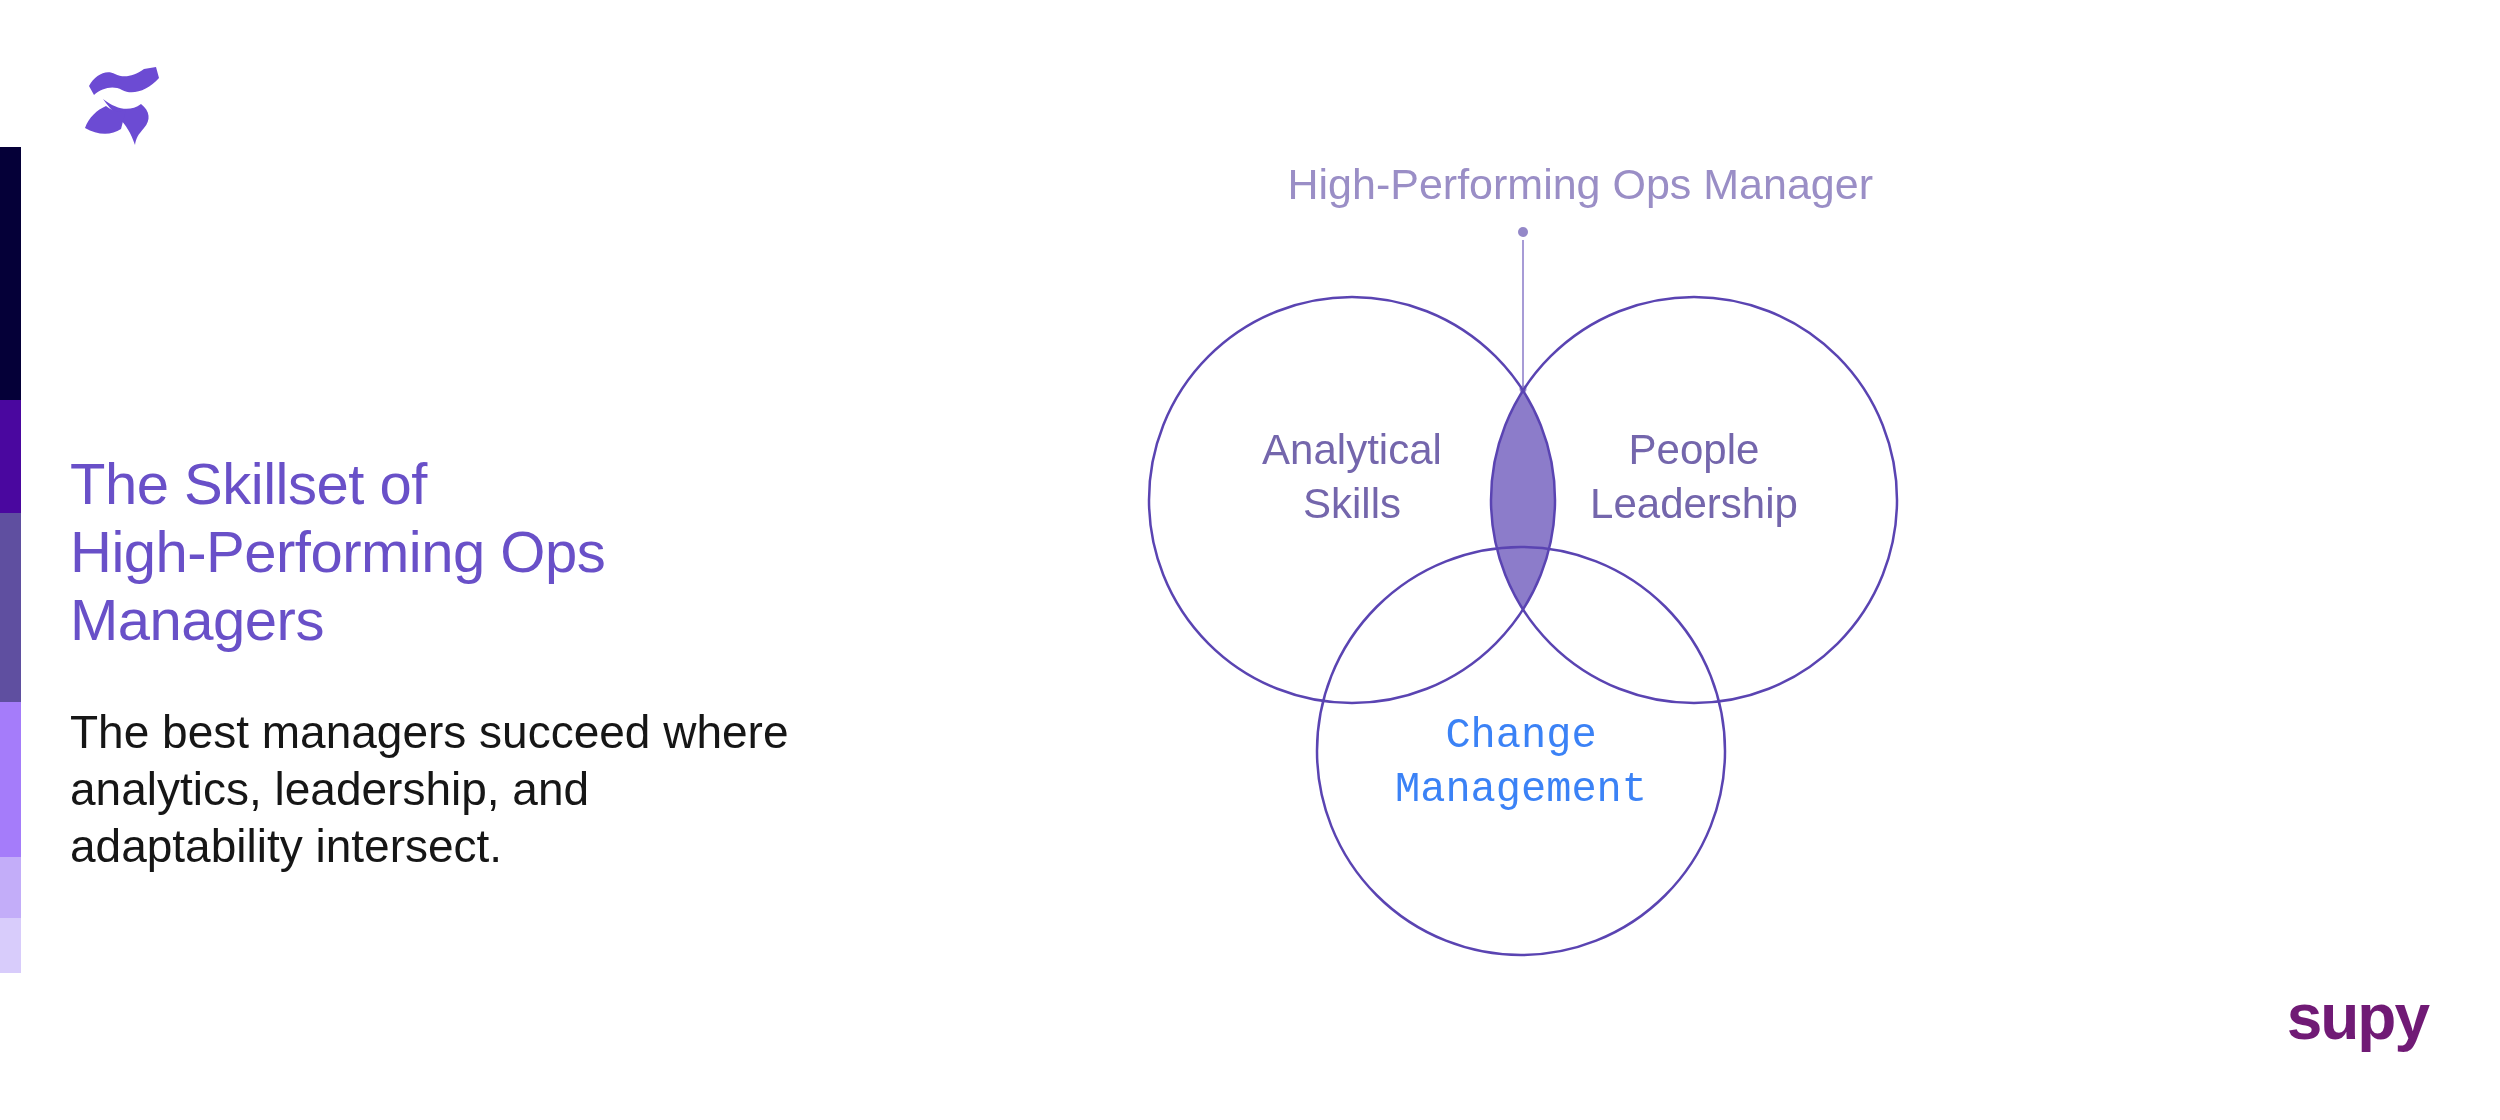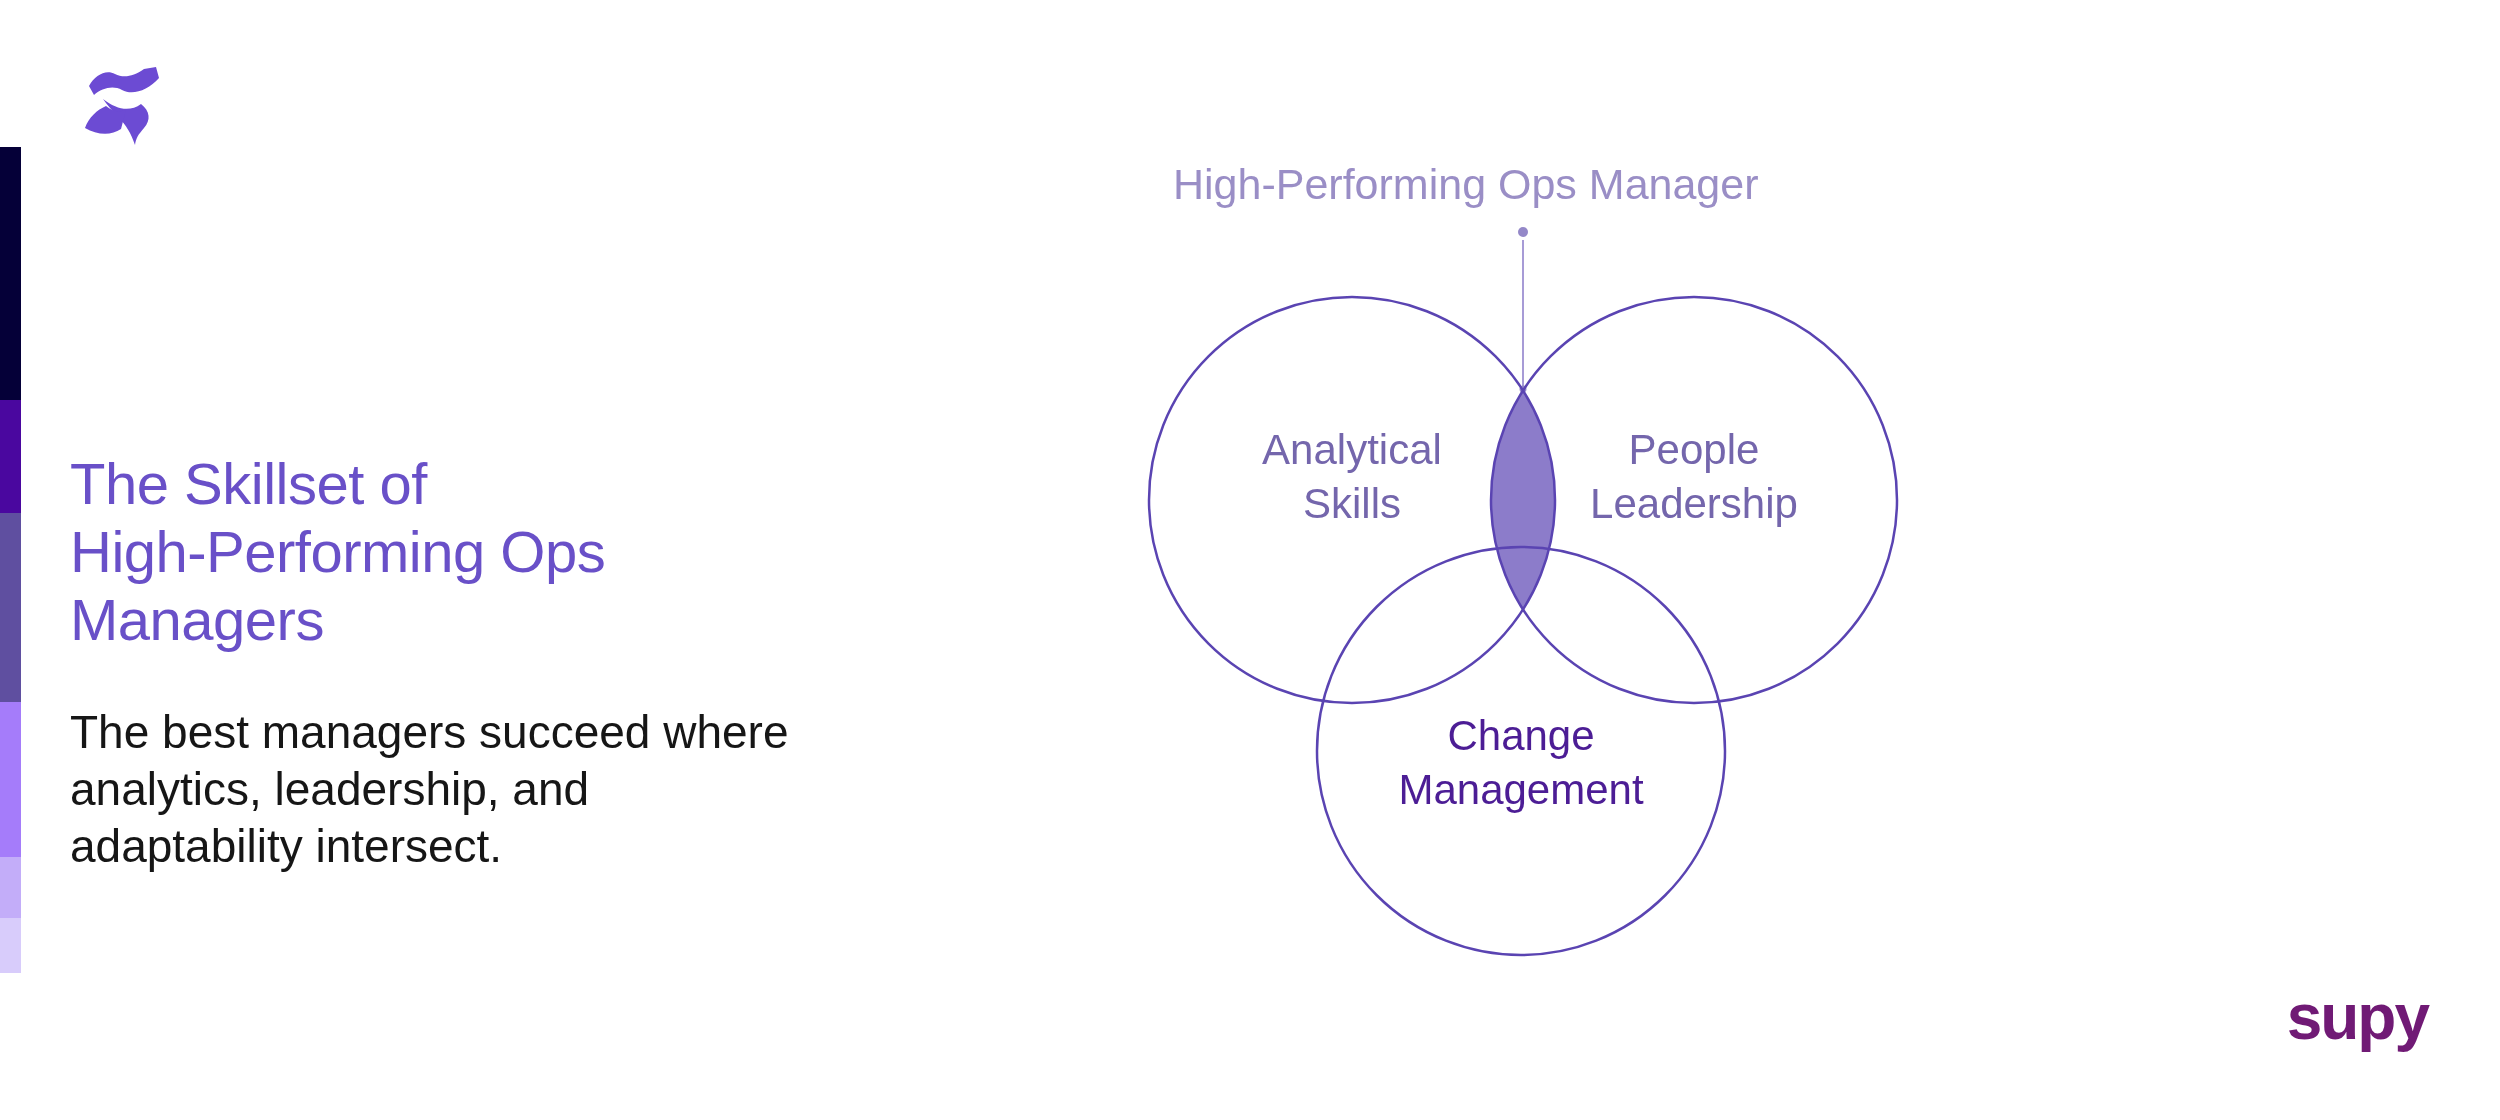--- a/index.html
+++ b/index.html
@@ -39,21 +39,21 @@
     display: flex; align-items: center; justify-content: center;
     text-align: center; white-space: pre-line;
     font-size: 42px; line-height: 54px;
   }
   #label-analytical { left: 1152px; top: 414px; width: 400px; height: 126px; }
   #label-people     { left: 1494px; top: 414px; width: 400px; height: 126px; }
   #label-change     { left: 1321px; top: 700px; width: 400px; height: 126px; }
 
   #venn-top-label {
     left: 1173px; top: 156px; width: 700px;
-    text-align: left; font-size: 43px; line-height: 56px;
+    text-align: right; font-size: 43px; line-height: 56px;
   }
 
   
   #brand-wordmark {
     right: 72px; top: 980px;
     font-size: 64px; font-weight: 800; letter-spacing: -2px;
   }
 </style>
 </head>
 <body>
@@ -104,18 +104,18 @@
   </svg>
 
   <div id="venn-top-label" class="abs" style="color: rgb(154, 142, 198);">High-Performing Ops Manager</div>
 
   <div id="label-people" class="abs venn-label" style="color: rgb(116, 102, 172);">People
 Leadership</div>
 
   <div id="label-analytical" class="abs venn-label" style="color: rgb(116, 102, 172);">Analytical
 Skills</div>
 
-  <div id="label-change" class="abs venn-label" style="color: #4c1d95;">Change
+  <div id="label-change" class="abs venn-label" style="color: #3b82f6; font-family: Liberation Mono, monospace;">Change
 Management</div>
 
   <div id="brand-wordmark" class="abs" style="color: #701a75;">supy</div>
 
 </div>
 
 </body></html>

